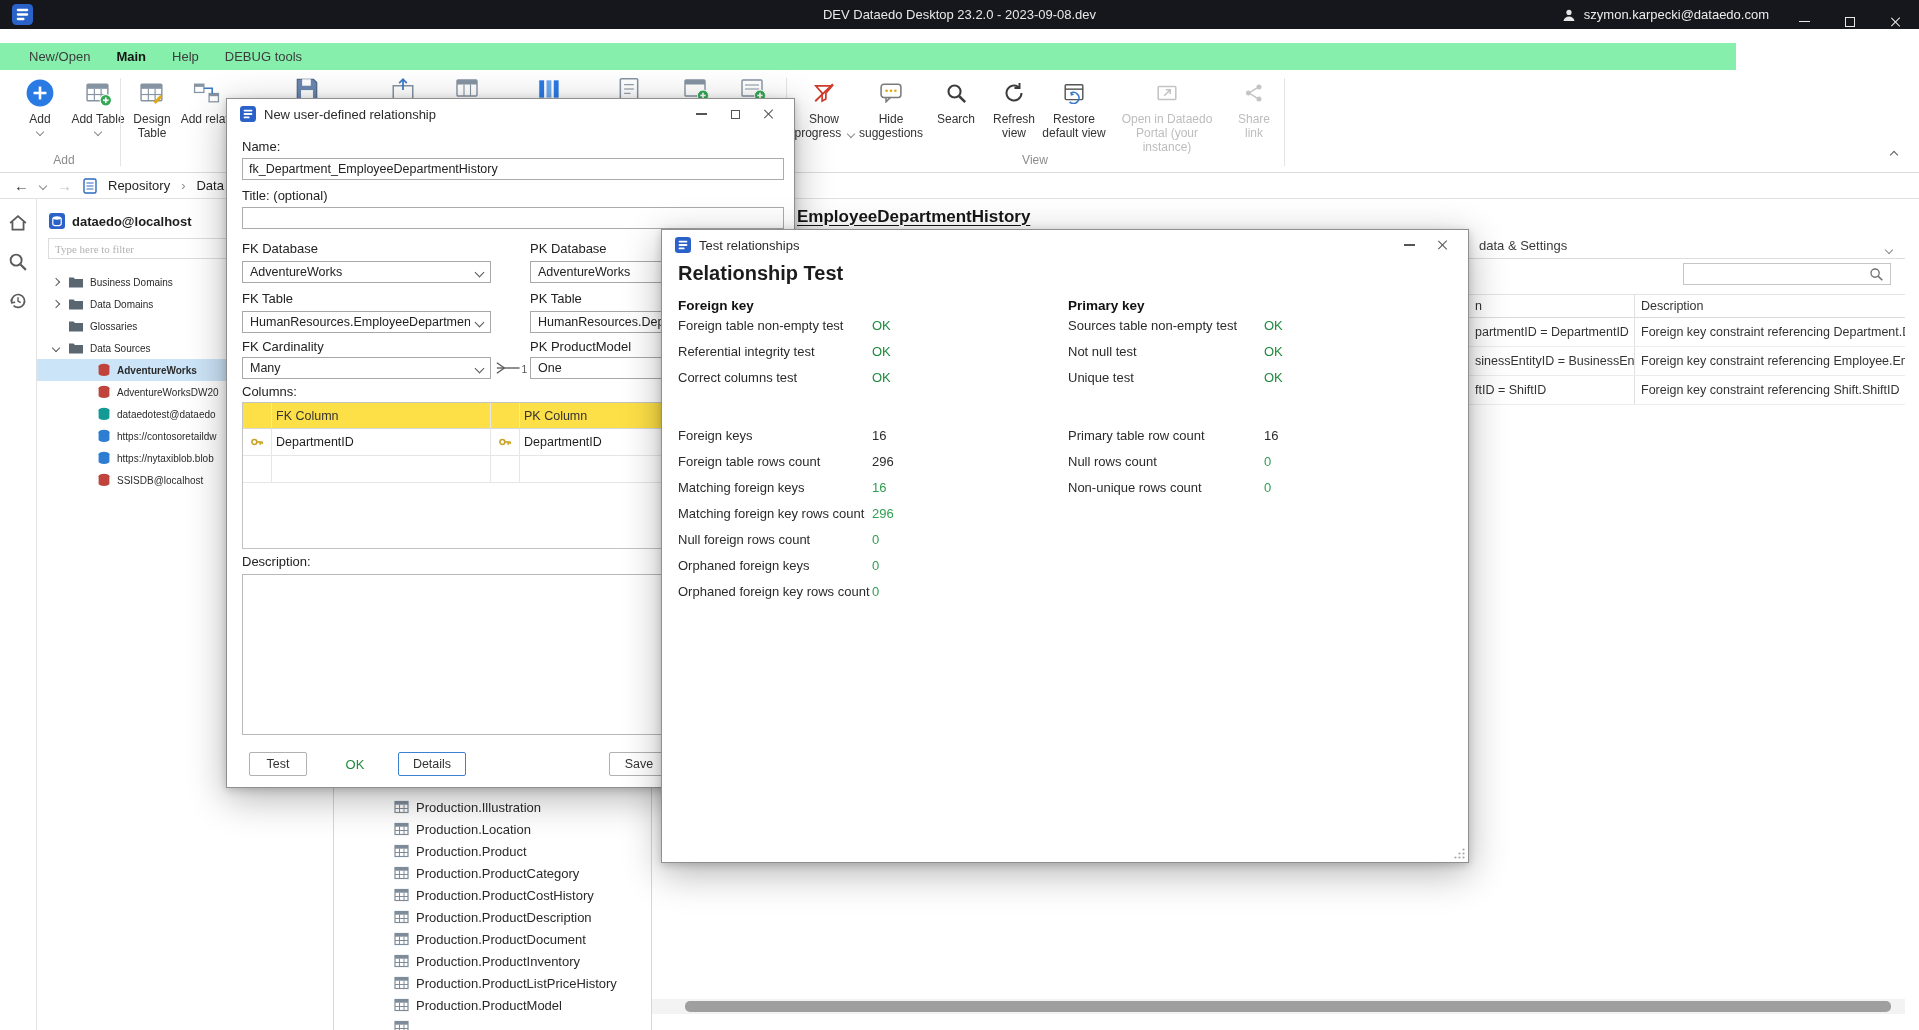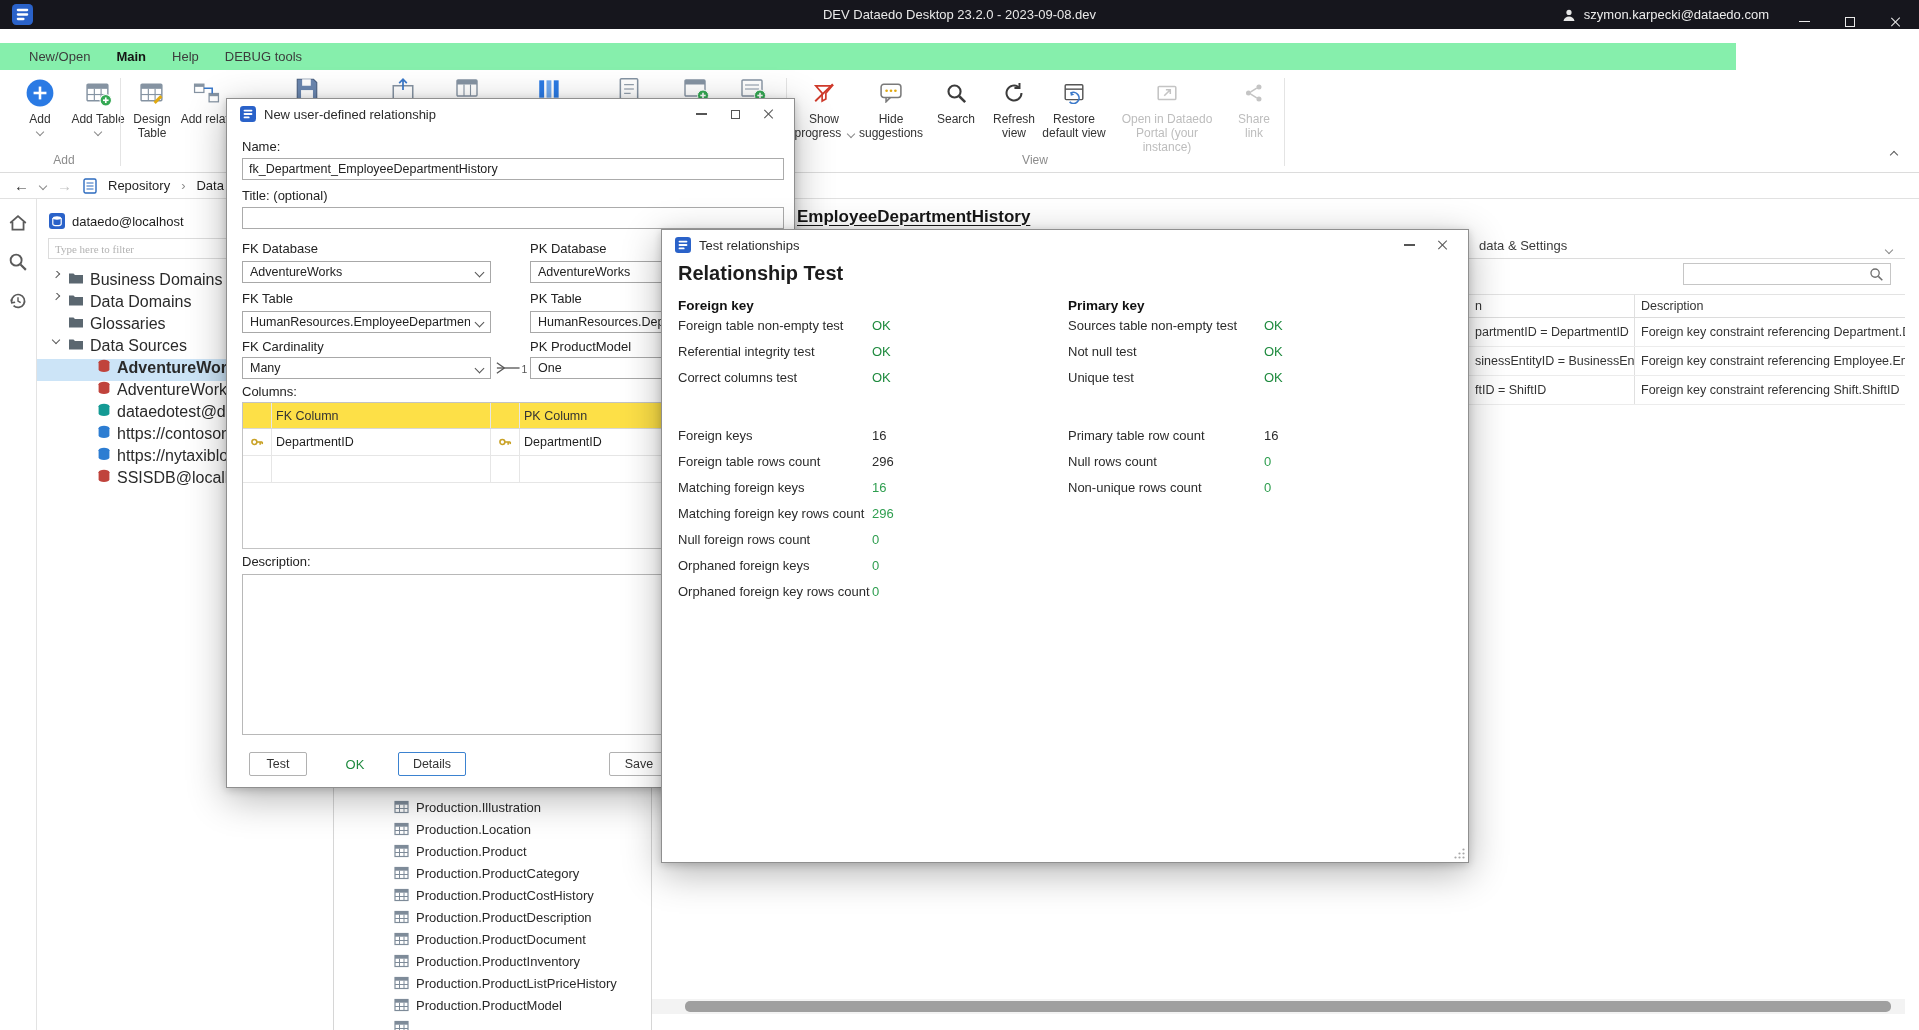--- a/index.html
+++ b/index.html
@@ -47,25 +47,25 @@
   #breadcrumb{position:absolute;left:0;top:173px;width:1919px;height:26px;background:#fff;border-bottom:1px solid #e1e1e1;display:flex;align-items:center;padding-left:14px;gap:11px;font-size:13px}
   .navarrow{font-size:15px;color:#333}
   .navarrow.dis{color:#c3c3c3}
   .bc-sep{color:#8a8a8a}
 
   
   #leftstrip{position:absolute;left:0;top:199px;width:37px;height:831px;background:#fff;border-right:1px solid #e3e3e3;display:flex;flex-direction:column;align-items:center;padding-top:14px;gap:19px}
 
   
   #sidebar{position:absolute;left:37px;top:199px;width:297px;height:831px;background:#fff;border-right:1px solid #d6d6d6}
-  #sb-head{display:flex;align-items:center;gap:7px;padding:14px 10px 0 12px;font-weight:normal;font-size:13px;color:#1d1d1d}
+  #sb-head{display:flex;align-items:center;gap:7px;padding:14px 10px 0 12px;font-weight:bold;font-size:13px;color:#1d1d1d}
   #sb-filter{margin:9px 10px 0 11px;width:276px;height:21px;border:1px solid #dcdcdc;padding:0 6px;font-size:11px;font-family:Liberation Serif, serif;color:#444;outline:none}
   #sb-filter::placeholder{color:#b3b3b3}
   #tree{margin-top:12px}
-  .trow{display:flex;align-items:flex-start;gap:6px;height:22px;padding-left:13px;font-size:16px;color:#2a2a2a;white-space:nowrap;overflow:hidden}
+  .trow{display:flex;align-items:center;gap:6px;height:22px;padding-left:13px;font-size:10px;color:#2a2a2a;white-space:nowrap;overflow:hidden}
   .trow.lvl2{padding-left:60px}
   .trow.sel{background:#cce4f7}
   .trow.sel .tl{font-weight:bold}
   .tchev{width:12px;display:flex;justify-content:center}
   .ic{flex:0 0 auto}
   .db.red{fill:#c0433c}.db.teal{fill:#149a94}.db.blue{fill:#2d7dd2}
 
   
   #tablespanel{position:absolute;left:334px;top:199px;width:318px;height:831px;background:#fff;border-right:1px solid #d6d6d6}
   #tablist{position:absolute;left:0;top:597px;width:318px}

